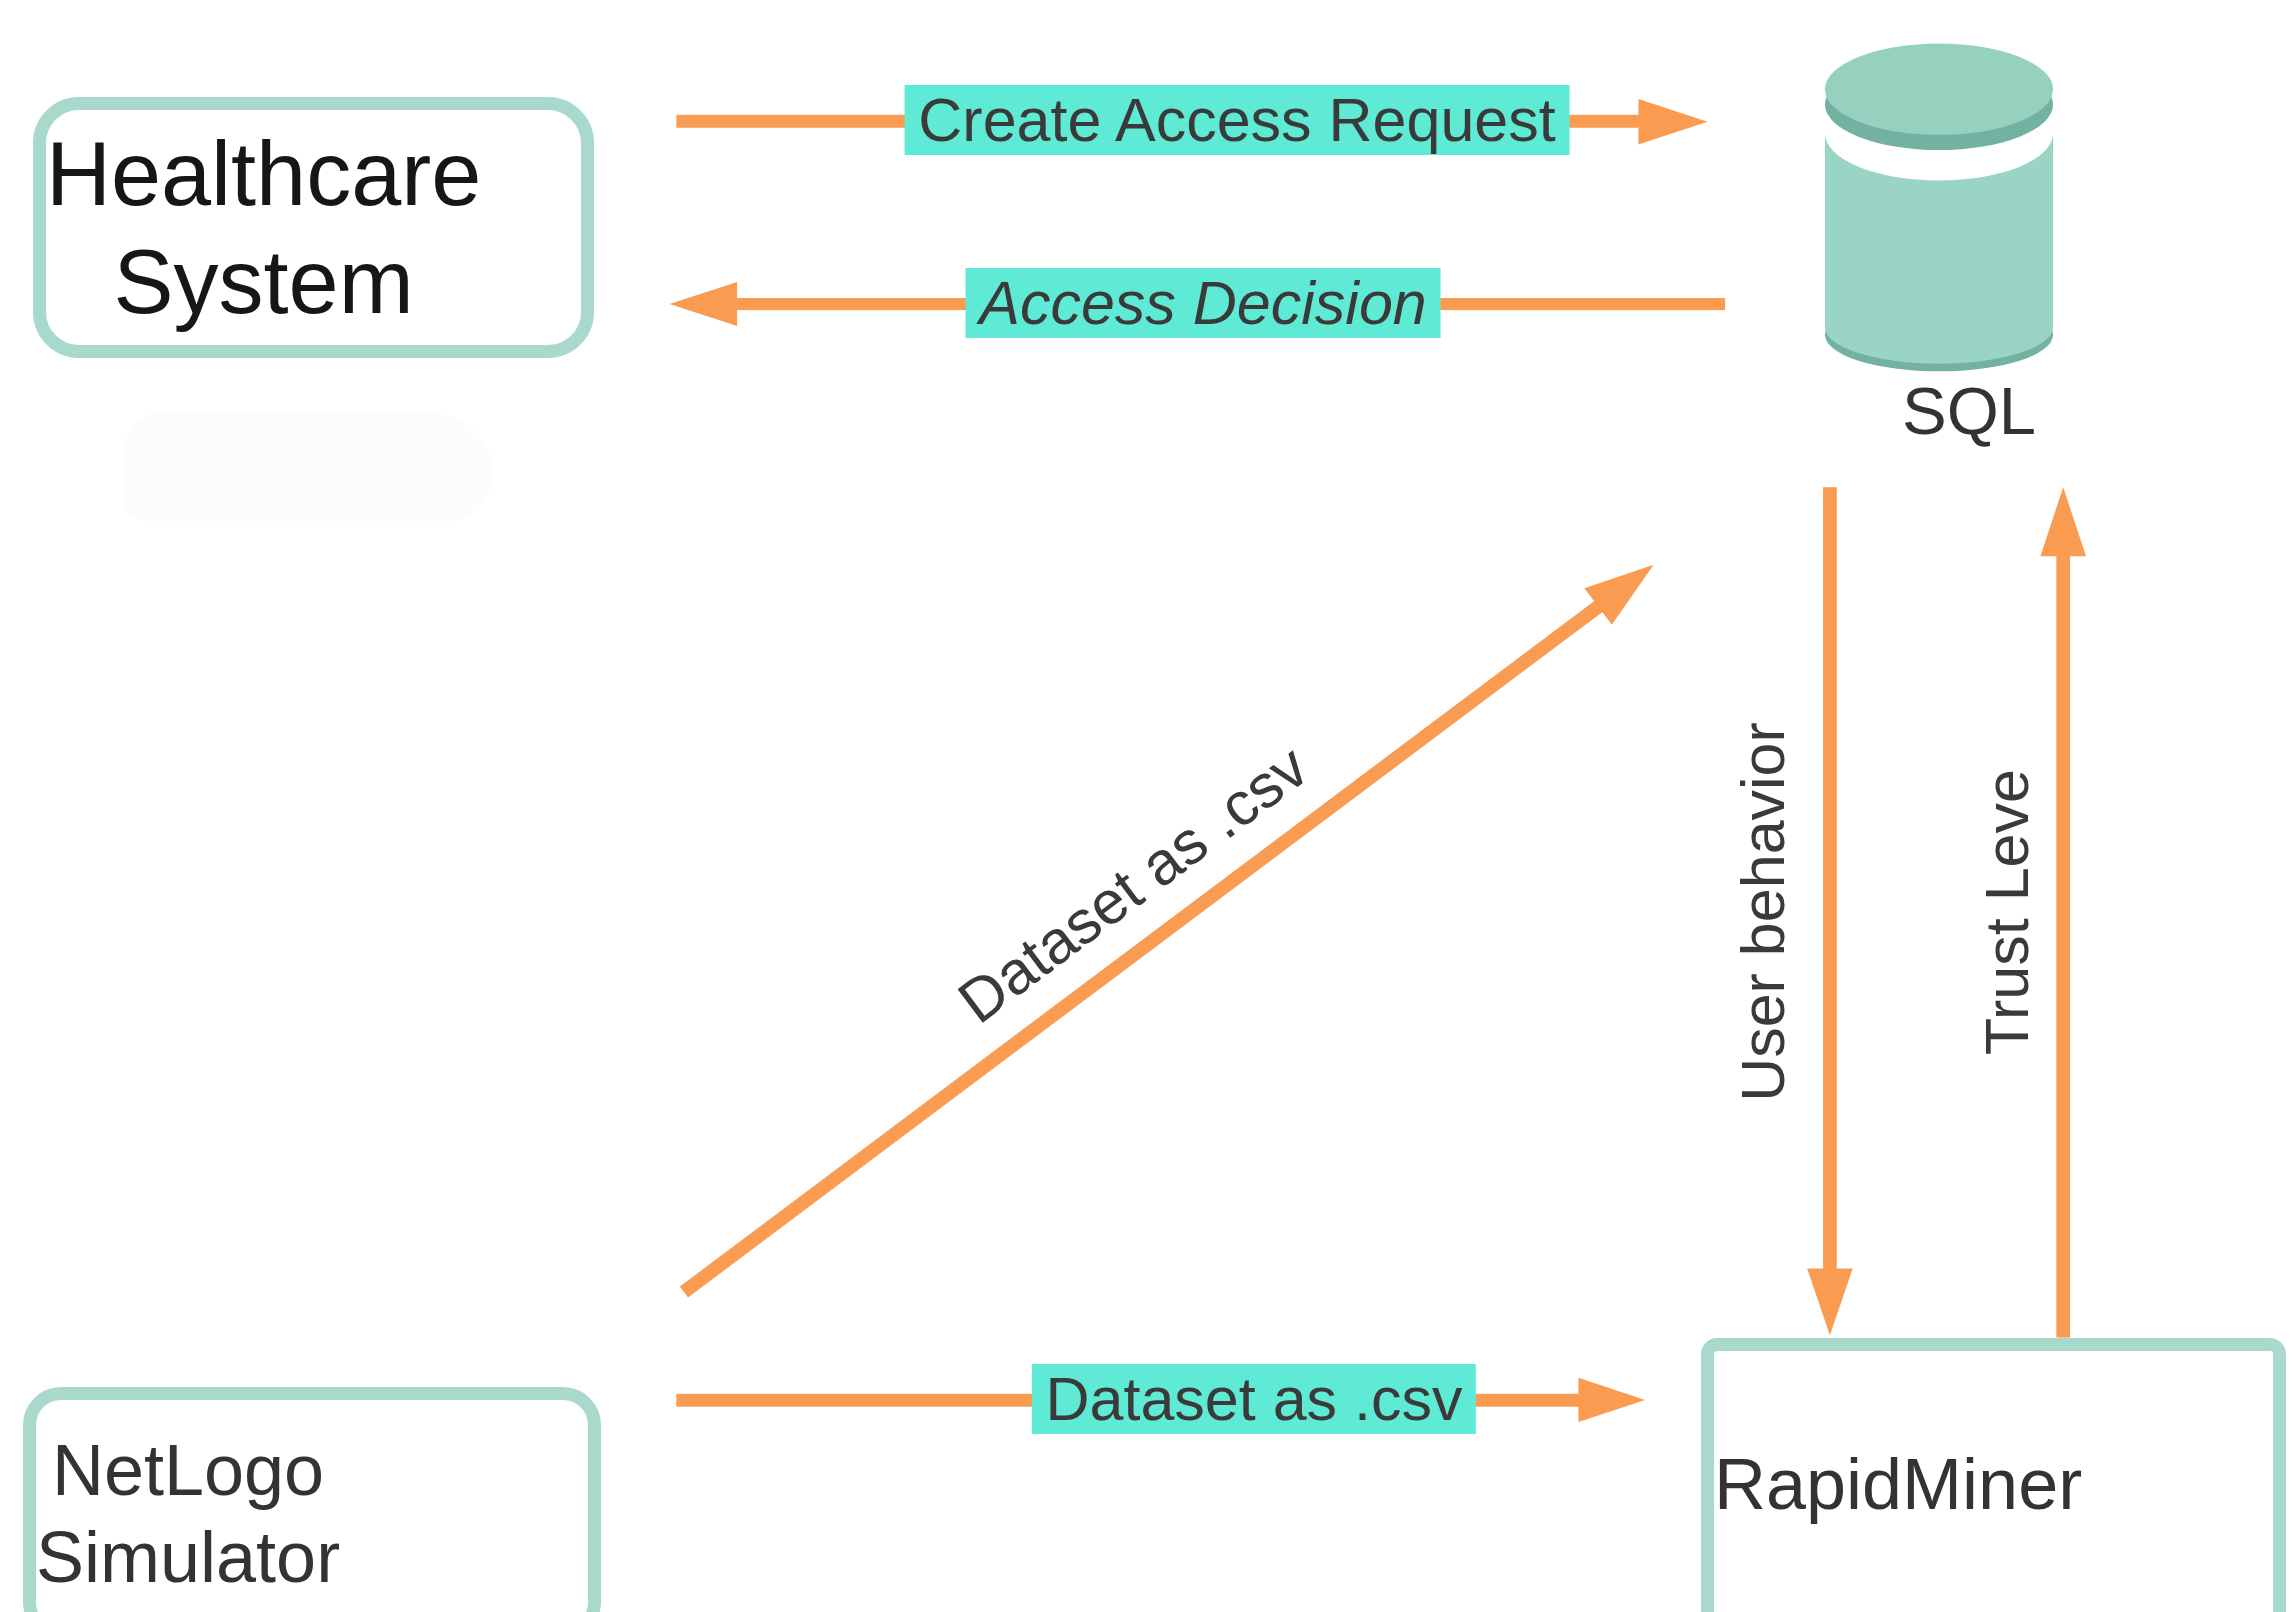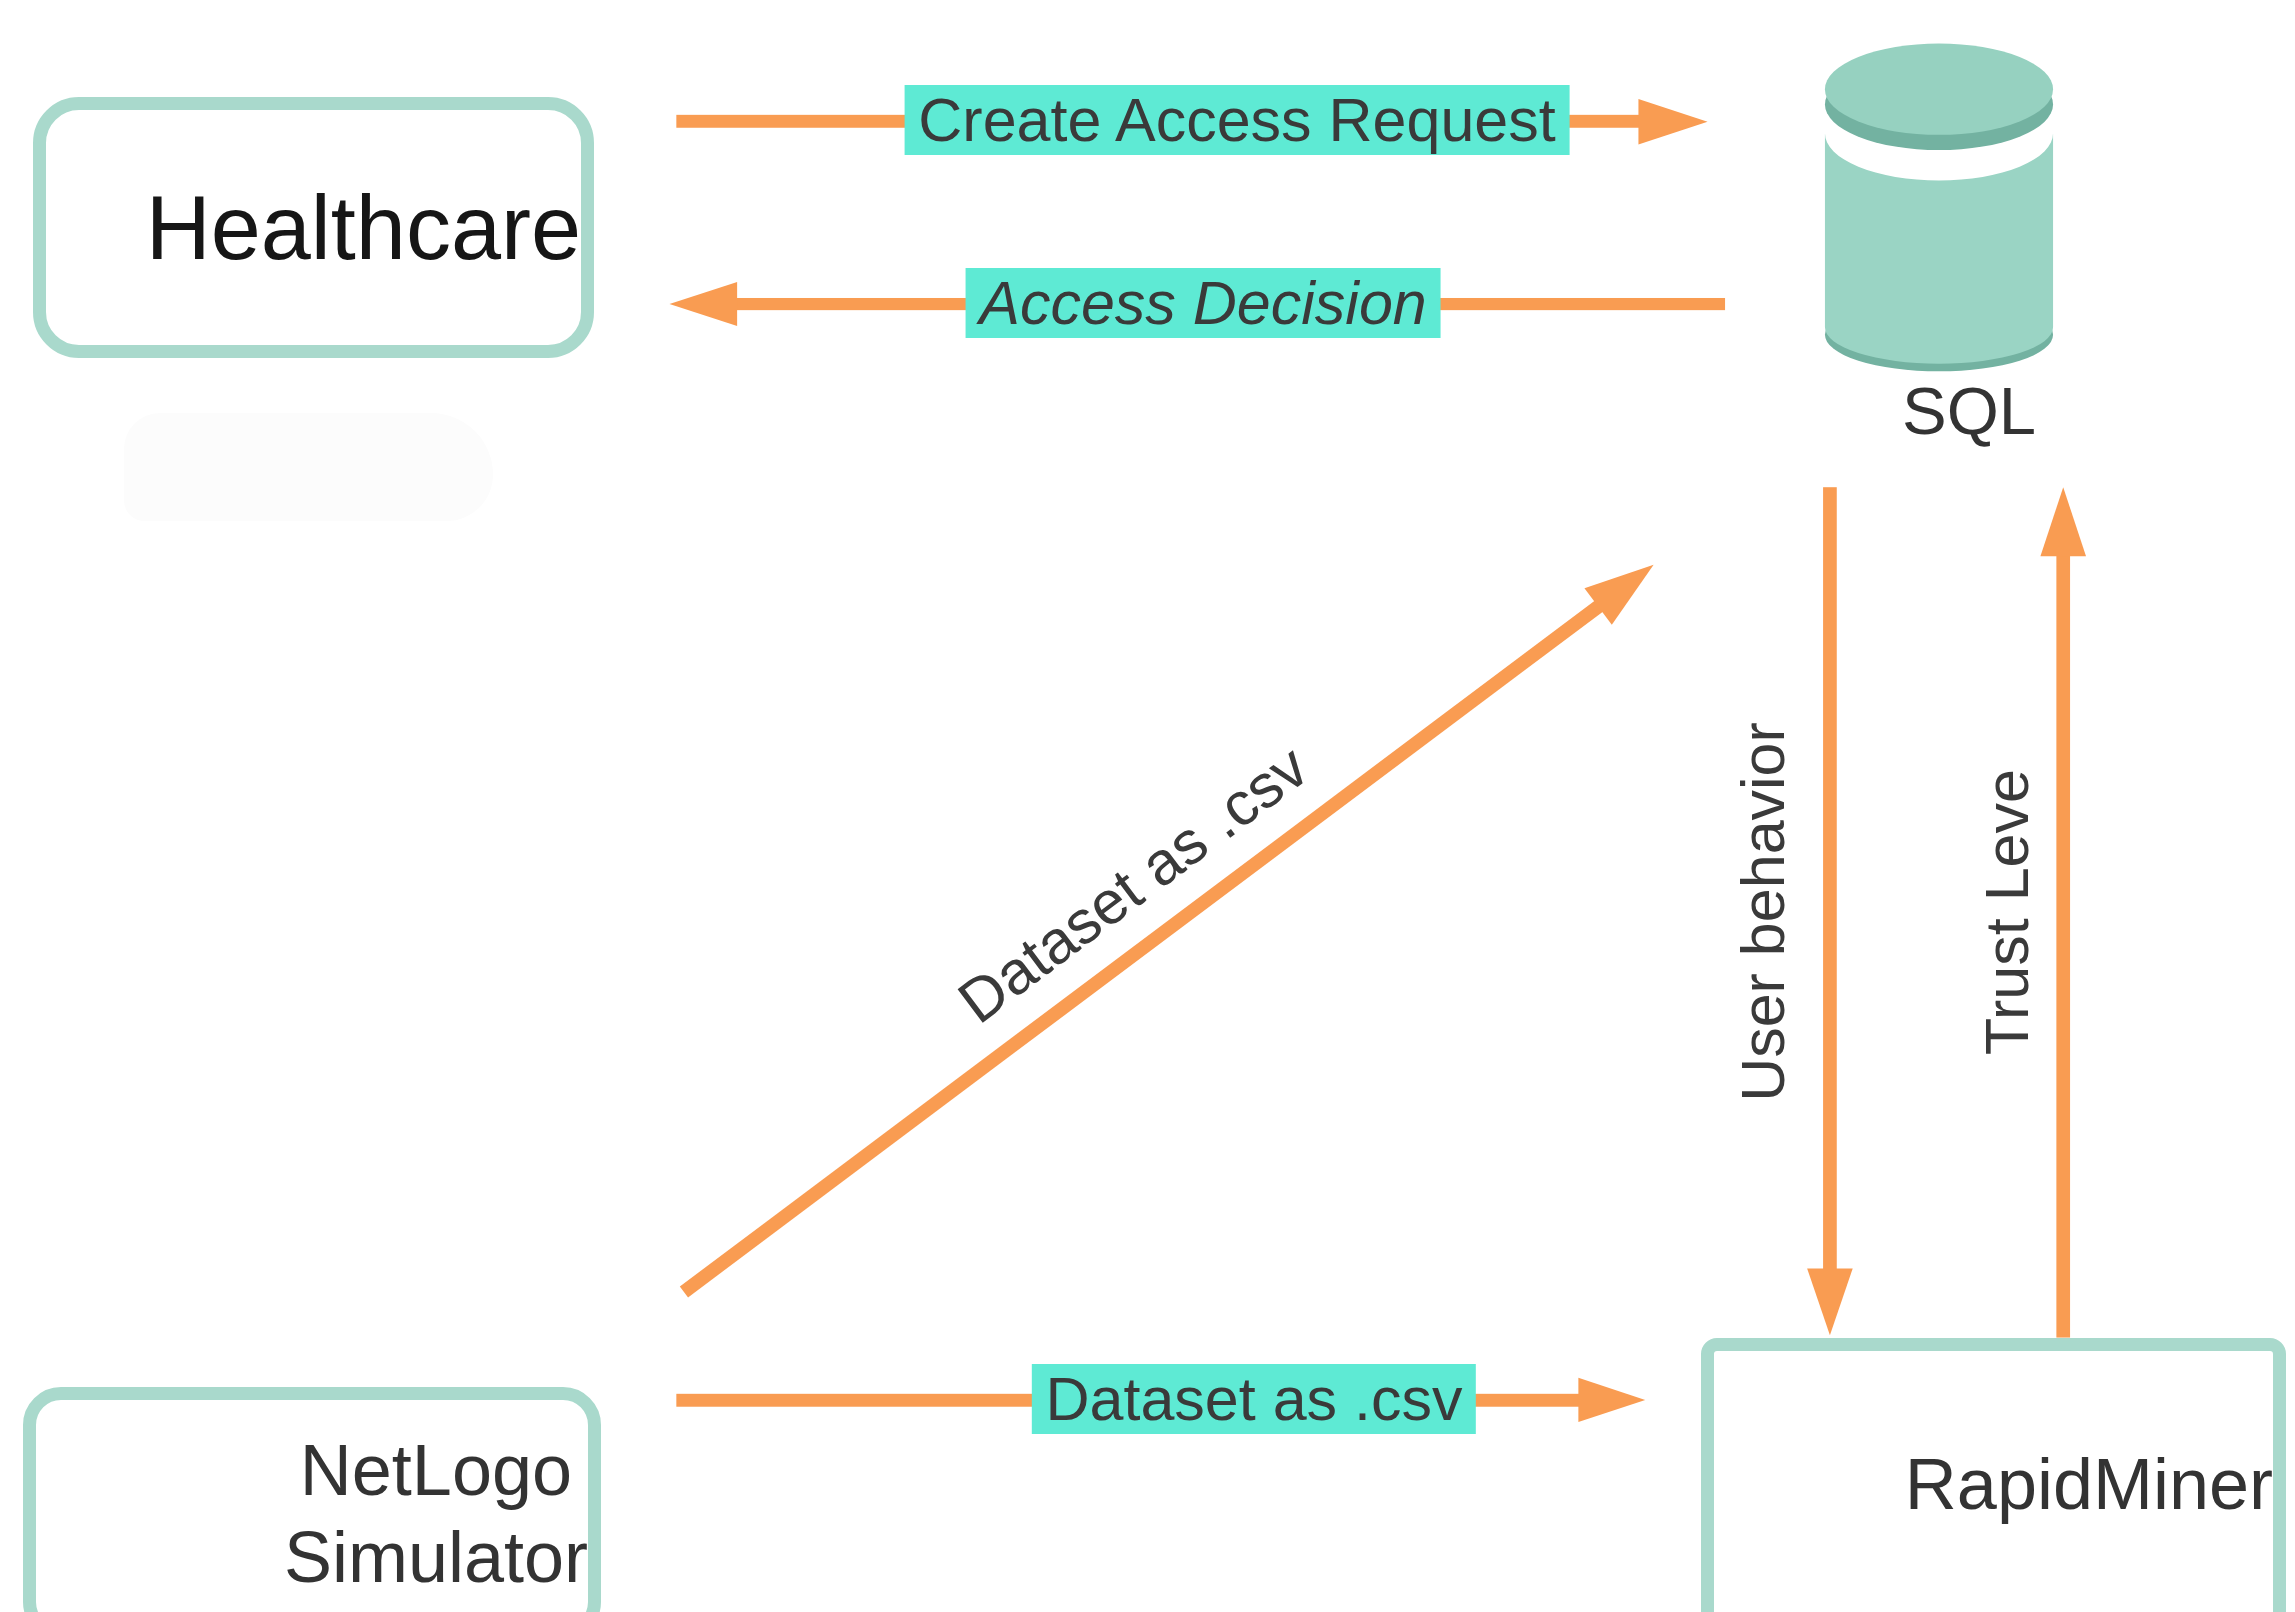--- a/index.html
+++ b/index.html
@@ -24,21 +24,21 @@
     position: absolute;
     left: 0; top: 0;
     width: 2295px; height: 1612px;
   }
   .node-box {
     position: absolute;
     background: #ffffff;
     border: 13.7px solid var(--box-border);
     display: flex;
     align-items: center;
-    justify-content: flex-end;
+    justify-content: flex-start;
     text-align: center;
     box-sizing: border-box;
   }
   .box-label {
     color: var(--box-text);
     line-height: 1.2;
   }
   .healthcare-box { left: 33px; top: 97px; width: 561px; height: 261px; border-radius: 46px; }
   .healthcare-box .box-label { font-size: 90px; color:#161616; }
   .netlogo-box { left: 23px; top: 1343px; width: 578px; height: 253px; border-radius: 38px; margin-top: 44px; }
@@ -122,20 +122,21 @@
 
     <g>
       <rect x="890" y="1834" width="1195" height="17" fill="var(--arrow)"></rect>
       <polygon points="2077,1813 2165,1842 2077,1871" fill="var(--arrow)"></polygon>
     </g>
   </svg>
 
   <div class="node-box healthcare-box">
     <div class="box-label">
       <div>Healthcare</div>
+      <div>System</div>
     </div>
   </div>
 
   <div class="node-box netlogo-box">
     <div class="box-label">
       <div>NetLogo</div>
       <div>Simulator</div>
     </div>
   </div>
 

